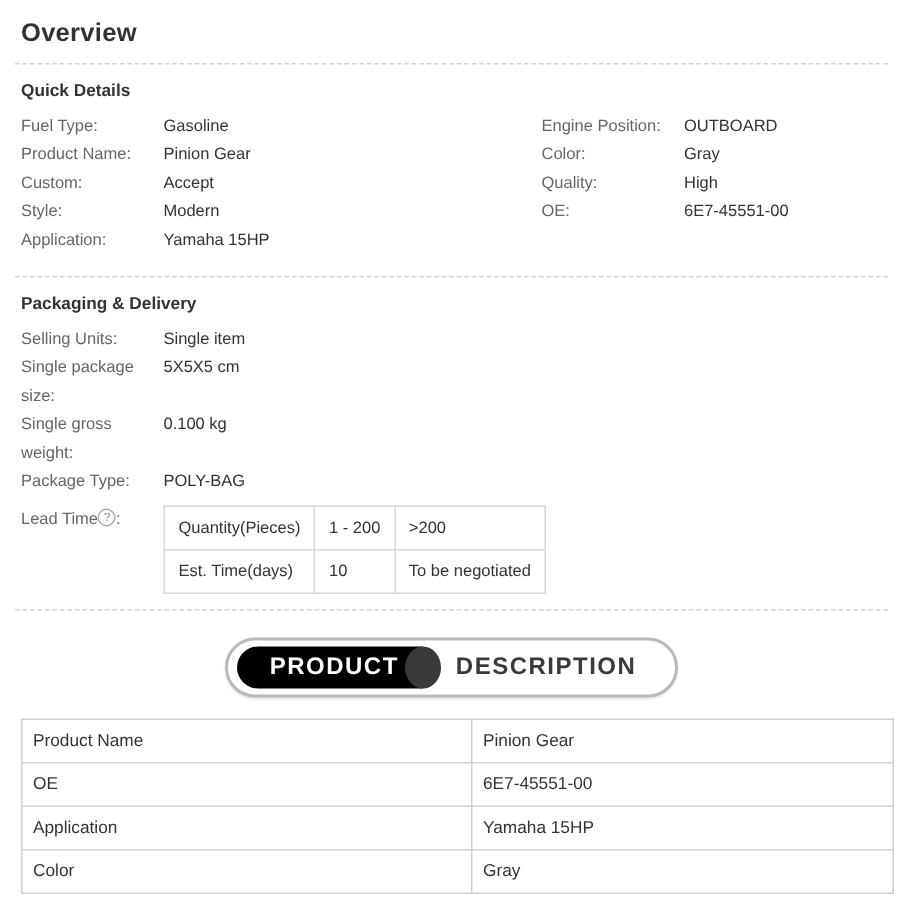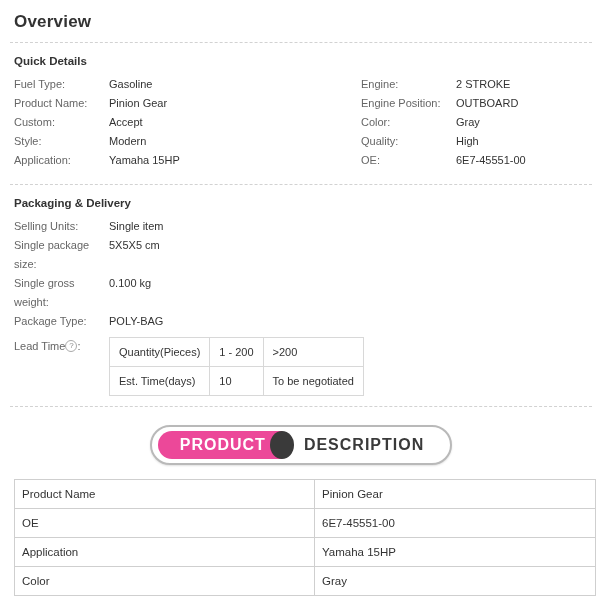--- a/index.html
+++ b/index.html
@@ -133,21 +133,21 @@
     background: #ffffff;
     padding: 4px 6px;
     box-shadow: 0 1px 2px rgba(0,0,0,0.12);
   }
   .banner-inner {
     display: flex;
     flex-direction: row;
     align-items: center;
   }
   .banner-left {
-    background: #ec4899;
+    background: #000000;
     color: #ffffff;
     font-size: 16px;
     font-weight: bold;
     letter-spacing: 1px;
     padding: 5px 16px 5px 22px;
     border-radius: 16px 0 0 16px;
     position: relative;
   }
   .banner-left:after {
     content: "";
@@ -213,24 +213,20 @@
         <div class="attr-label">Style:</div>
         <div class="attr-value">Modern</div>
       </div>
       <div class="attr-row">
         <div class="attr-label">Application:</div>
         <div class="attr-value">Yamaha 15HP</div>
       </div>
     </div>
 
     <div class="details-col right">
-      <div class="attr-row">
-        <div class="attr-label">Engine:</div>
-        <div class="attr-value">2 STROKE</div>
-      </div>
       <div class="attr-row">
         <div class="attr-label">Engine Position:</div>
         <div class="attr-value">OUTBOARD</div>
       </div>
       <div class="attr-row">
         <div class="attr-label">Color:</div>
         <div class="attr-value">Gray</div>
       </div>
       <div class="attr-row">
         <div class="attr-label">Quality:</div>

